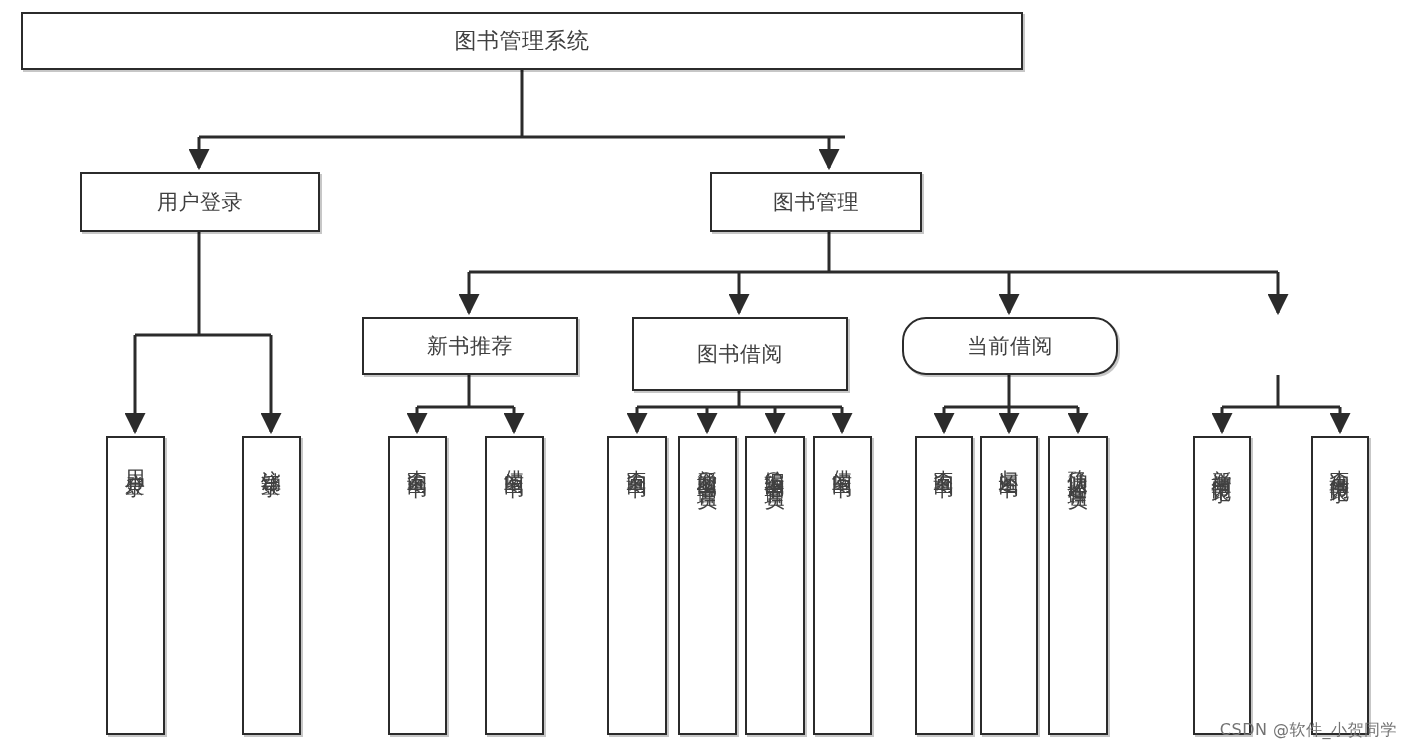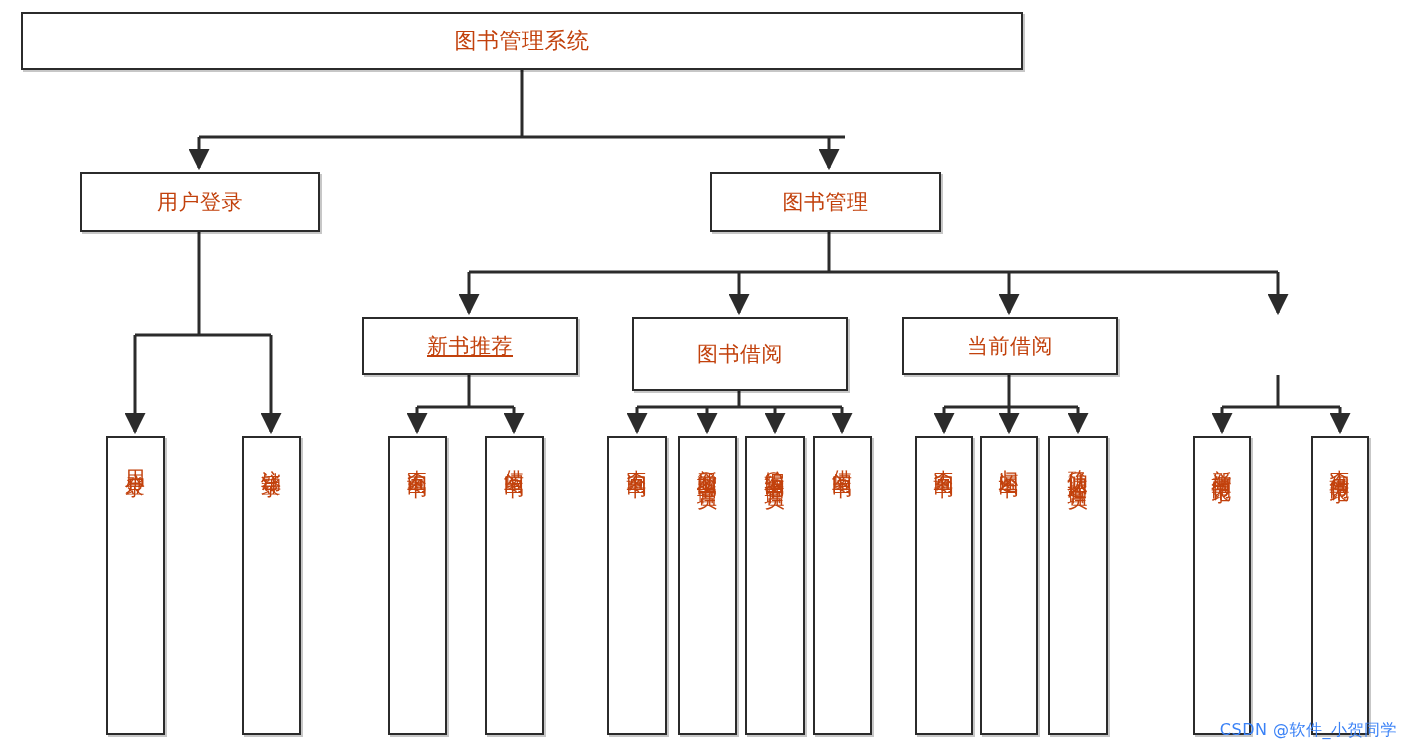--- a/index.html
+++ b/index.html
@@ -22,21 +22,21 @@
     left: 0;
     top: 0;
     width: 1405px;
     height: 747px;
   }
   .node {
     position: absolute;
     box-sizing: border-box;
     border: 2.5px solid #2b2b2b;
     background: #ffffff;
-    color: #c2410c;
+    color: #404040;
     display: flex;
     align-items: center;
     justify-content: center;
     box-shadow: 2px 2px 0 rgba(0,0,0,0.22);
   }
   .node .label {
     font-size: 21px;
     line-height: 1.15;
     letter-spacing: 0.5px;
     white-space: nowrap;
@@ -53,21 +53,21 @@
     font-size: 20px;
     letter-spacing: 3px;
     line-height: 1.0;
     white-space: nowrap;
   }
   #watermark {
     position: absolute;
     right: 8px;
     bottom: 6px;
     font-size: 16px;
-    color: #3b82f6;
+    color: #737373;
     letter-spacing: 0.5px;
     white-space: nowrap;
     pointer-events: none;
   }
 </style>
 </head>
 <body>
 
 <div id="canvas">
 
@@ -122,31 +122,31 @@
     </g>
   </svg>
 
   <div class="node root" style="left:21px; top:12px; width:1002px; height:58px;">
     <span class="label">图书管理系统</span>
   </div>
 
   <div class="node" style="left:80px; top:172px; width:240px; height:60px;">
     <span class="label">用户登录</span>
   </div>
-  <div class="node" style="left:710px; top:172px; width:231px; height:60px;">
+  <div class="node" style="left:710px; top:172px; width:212px; height:60px;">
     <span class="label">图书管理</span>
   </div>
 
-  <div class="node" style="left:362px; top:317px; width:216px; height:58px;text-decoration:underline;">
+  <div class="node" style="left:362px; top:317px; width:216px; height:58px;">
     <span class="label">新书推荐</span>
   </div>
   <div class="node" style="left:632px; top:317px; width:216px; height:74px;">
     <span class="label">图书借阅</span>
   </div>
-  <div class="node" style="left:902px; top:317px; width:216px; height:58px;">
+  <div class="node" style="left:902px; top:317px; width:216px; height:58px;border-radius:24px;">
     <span class="label">当前借阅</span>
   </div>
 
   <div class="node vertical" style="left:106px; top:436px; width:59px; height:299px;">
     <span class="label">用户登录</span>
   </div>
   <div class="node vertical" style="left:242px; top:436px; width:59px; height:299px;">
     <span class="label">注销登录</span>
   </div>
 

